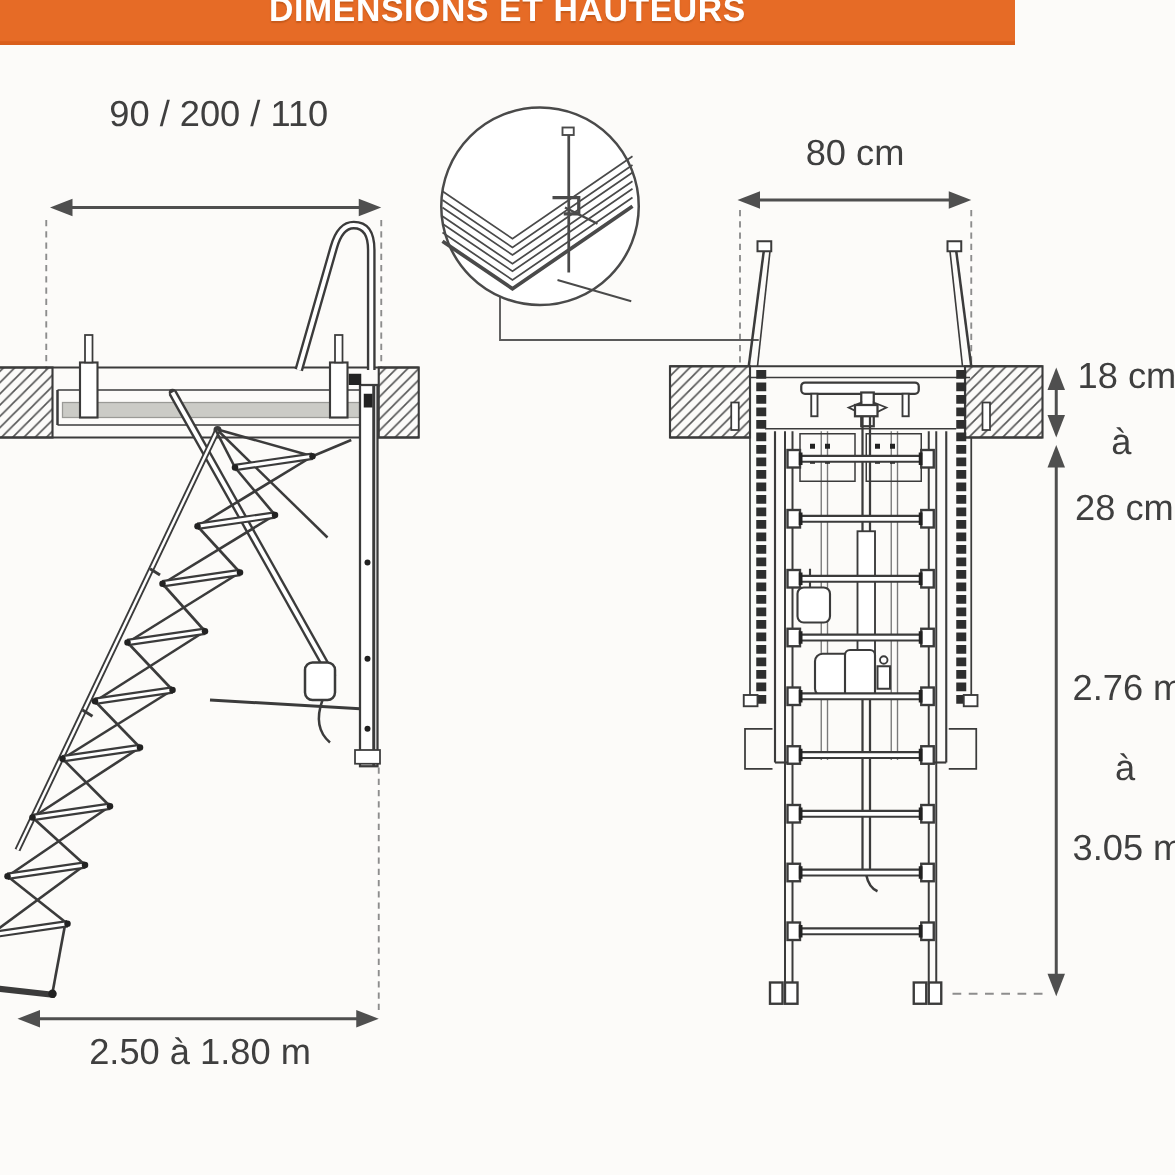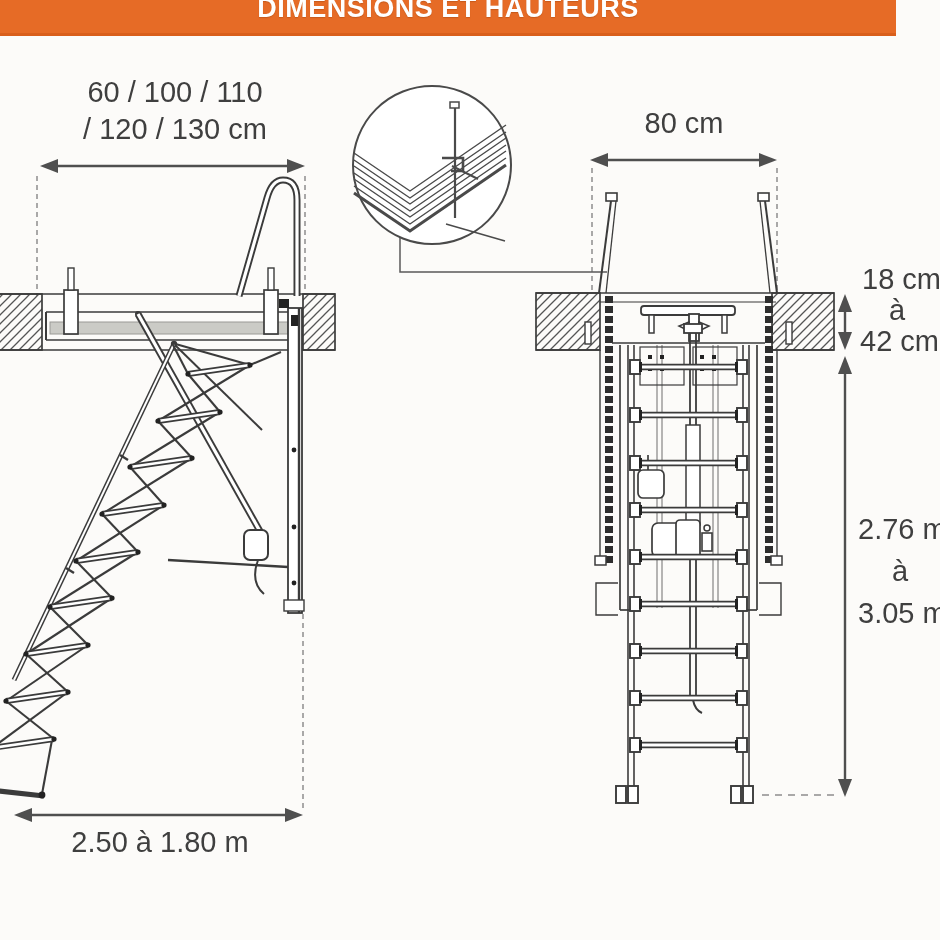--- a/index.html
+++ b/index.html
@@ -3,37 +3,37 @@
 <meta charset="utf-8">
 <style>
   html,body{margin:0;padding:0;}
   body{
     width:940px;height:940px;position:relative;overflow:hidden;
     background:#fcfbf9;
     font-family:"Liberation Sans", sans-serif;
     color:#414141;
   }
   .header{
-    position:absolute;left:0;top:0;width:896px;height:33px;
+    position:absolute;left:0;top:0;width:812px;height:33px;
     background:#e66b26;border-bottom:3px solid #d95f1c;
     overflow:hidden;text-align:center;
   }
   .header span{
     display:inline-block;margin-top:-7px;
     font-size:27px;font-weight:bold;letter-spacing:.5px;color:#fff;
     text-shadow:0 1px 1px rgba(140,60,10,.35);
     white-space:nowrap;
   }
   .dim-label{
     position:absolute;font-size:29px;line-height:37px;color:#3f3f3f;
     white-space:nowrap;
   }
   .center{text-align:center;}
   svg{position:absolute;left:0;top:0;}
-  .lbl-stack div{display:block;}
+  .lbl-stack div{display:block;margin-top:22px;}
 </style>
 </head>
 <body>
 
 <div class="header">
   <span>DIMENSIONS ET HAUTEURS</span>
 </div>
 
 <svg width="940" height="940" viewBox="0 0 940 940">
   <defs>
@@ -410,32 +410,31 @@
     <g stroke-width="1.9">
       <rect x="616" y="786" width="10" height="17" fill="#fff"></rect>
       <rect x="628" y="786" width="10" height="17" fill="#fff"></rect>
       <rect x="731" y="786" width="10" height="17" fill="#fff"></rect>
       <rect x="743" y="786" width="10" height="17" fill="#fff"></rect>
     </g>
   </g>
 </svg>
 
 <div class="dim-label center" style="left:35px;top:74px;width:280px;">
-  <div>60 / 100 / 110</div>
-  <div>/ 120 / 130 cm</div>
+  <div>90 / 200 / 110</div>
 </div>
 
 <div class="dim-label center" style="left:598px;top:105px;width:172px;">
   <div>80 cm</div>
 </div>
 
 <div class="dim-label lbl-stack" style="left:862px;top:264px;line-height:31px;">
   <div>18 cm</div>
   <div style="margin-left:27px;">à</div>
-  <div style="margin-left:-2px;">42 cm</div>
+  <div style="margin-left:-2px;">28 cm</div>
 </div>
 
 <div class="dim-label lbl-stack" style="left:858px;top:508px;line-height:42px;">
   <div>2.76 m</div>
   <div style="margin-left:34px;">à</div>
   <div>3.05 m</div>
 </div>
 
 <div class="dim-label center" style="left:40px;top:824px;width:240px;">
   <div>2.50 à 1.80 m</div>

